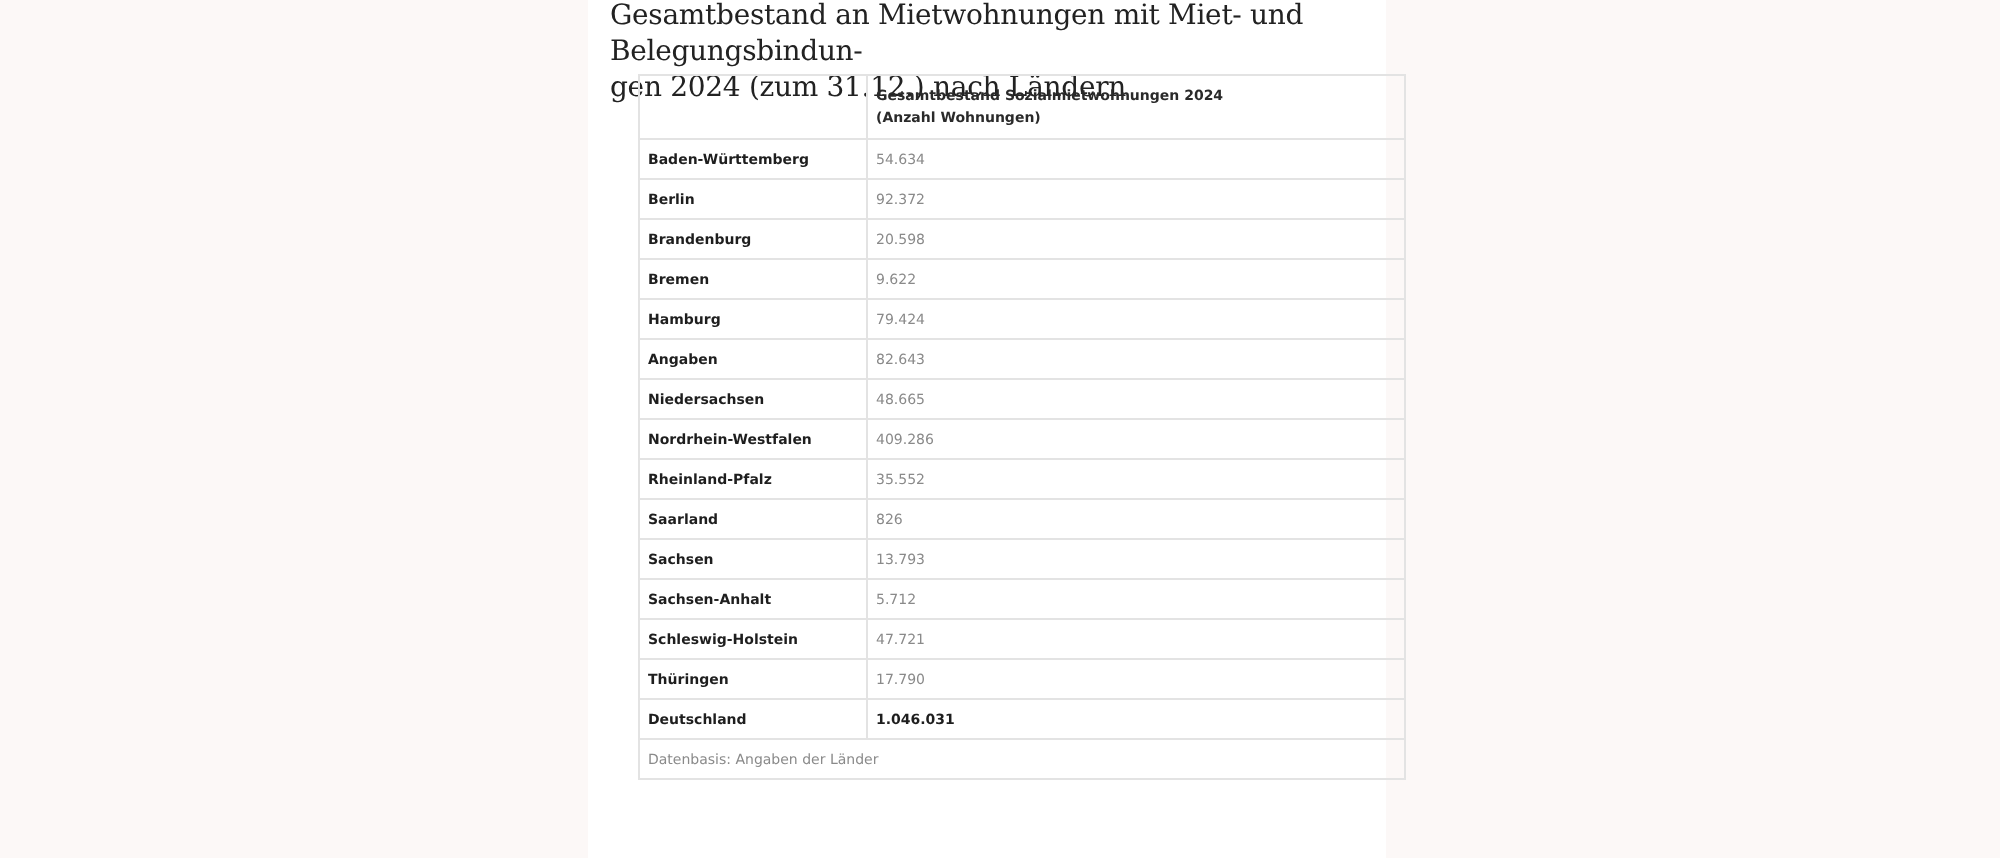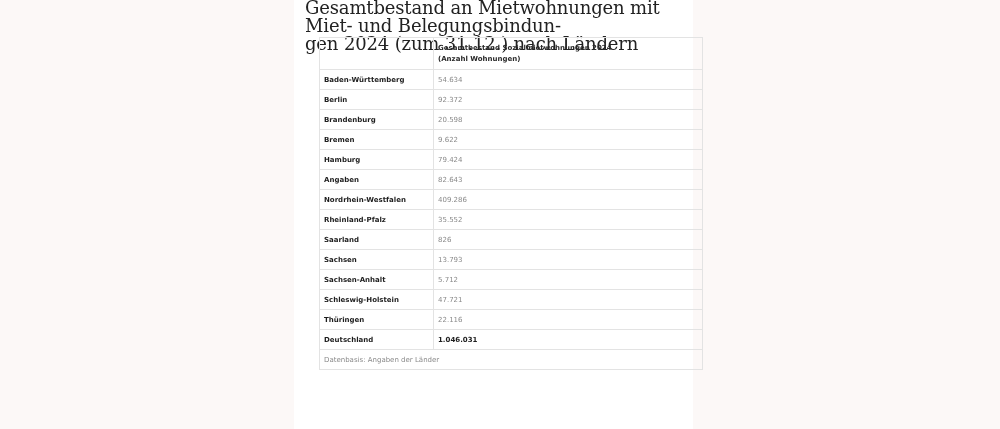--- a/index.html
+++ b/index.html
@@ -18,21 +18,21 @@
       width: 399px;
       height: 429px;
       background: #ffffff;
     }
     .title {
       position: absolute;
       left: 305px;
       top: -1px;
       width: 390px;
       font-family: "DejaVu Serif", serif;
-      font-size: 18px;
+      font-size: 14px;
       line-height: 18px;
       color: #222222;
       margin: 0;
       font-weight: normal;
       letter-spacing: -0.15px;
     }
     table.data {
       position: absolute;
       left: 319px;
       top: 37px;
@@ -103,20 +103,24 @@
       </tr>
       <tr class="row ">
         <td class="name">Hamburg</td>
         <td class="val">79.424</td>
       </tr>
       <tr class="row ">
         <td class="name">Angaben</td>
         <td class="val">82.643</td>
       </tr>
       <tr class="row ">
+        <td class="name">Niedersachsen</td>
+        <td class="val">48.665</td>
+      </tr>
+      <tr class="row ">
         <td class="name">Nordrhein-Westfalen</td>
         <td class="val">409.286</td>
       </tr>
       <tr class="row ">
         <td class="name">Rheinland-Pfalz</td>
         <td class="val">35.552</td>
       </tr>
       <tr class="row ">
         <td class="name">Saarland</td>
         <td class="val">826</td>
@@ -128,21 +132,21 @@
       <tr class="row ">
         <td class="name">Sachsen-Anhalt</td>
         <td class="val">5.712</td>
       </tr>
       <tr class="row ">
         <td class="name">Schleswig-Holstein</td>
         <td class="val">47.721</td>
       </tr>
       <tr class="row ">
         <td class="name">Thüringen</td>
-        <td class="val">22.116</td>
+        <td class="val">17.790</td>
       </tr>
       <tr class="row total">
         <td class="name">Deutschland</td>
         <td class="val">1.046.031</td>
       </tr>
       <tr class="source">
         <td colspan="2">Datenbasis: Angaben der Länder</td>
       </tr>
     </tbody>
 </table>

